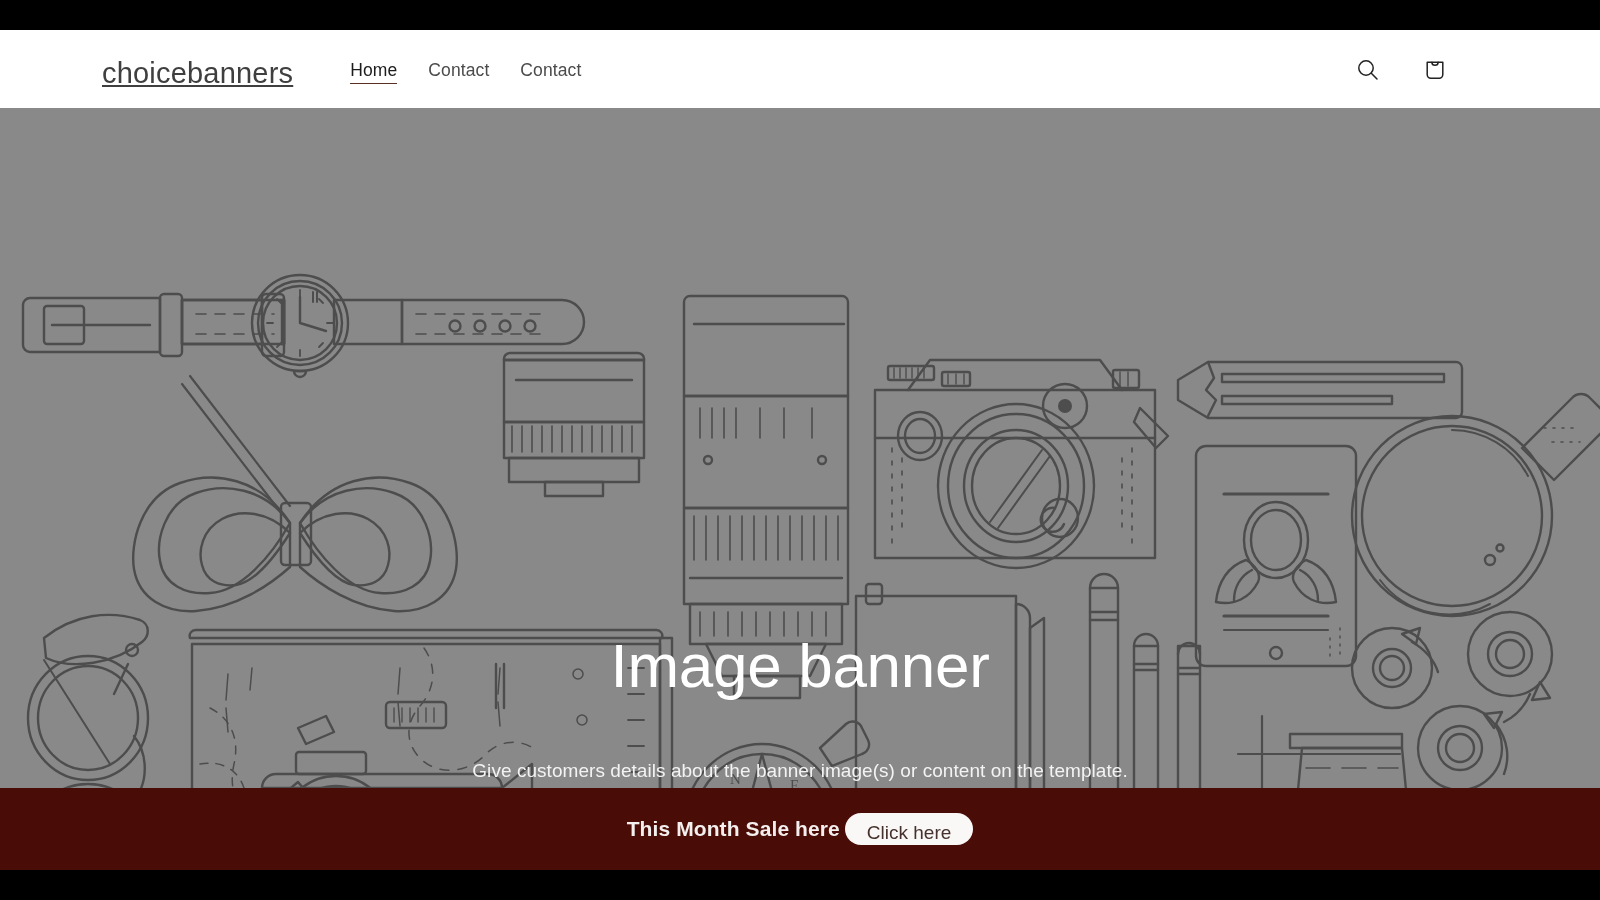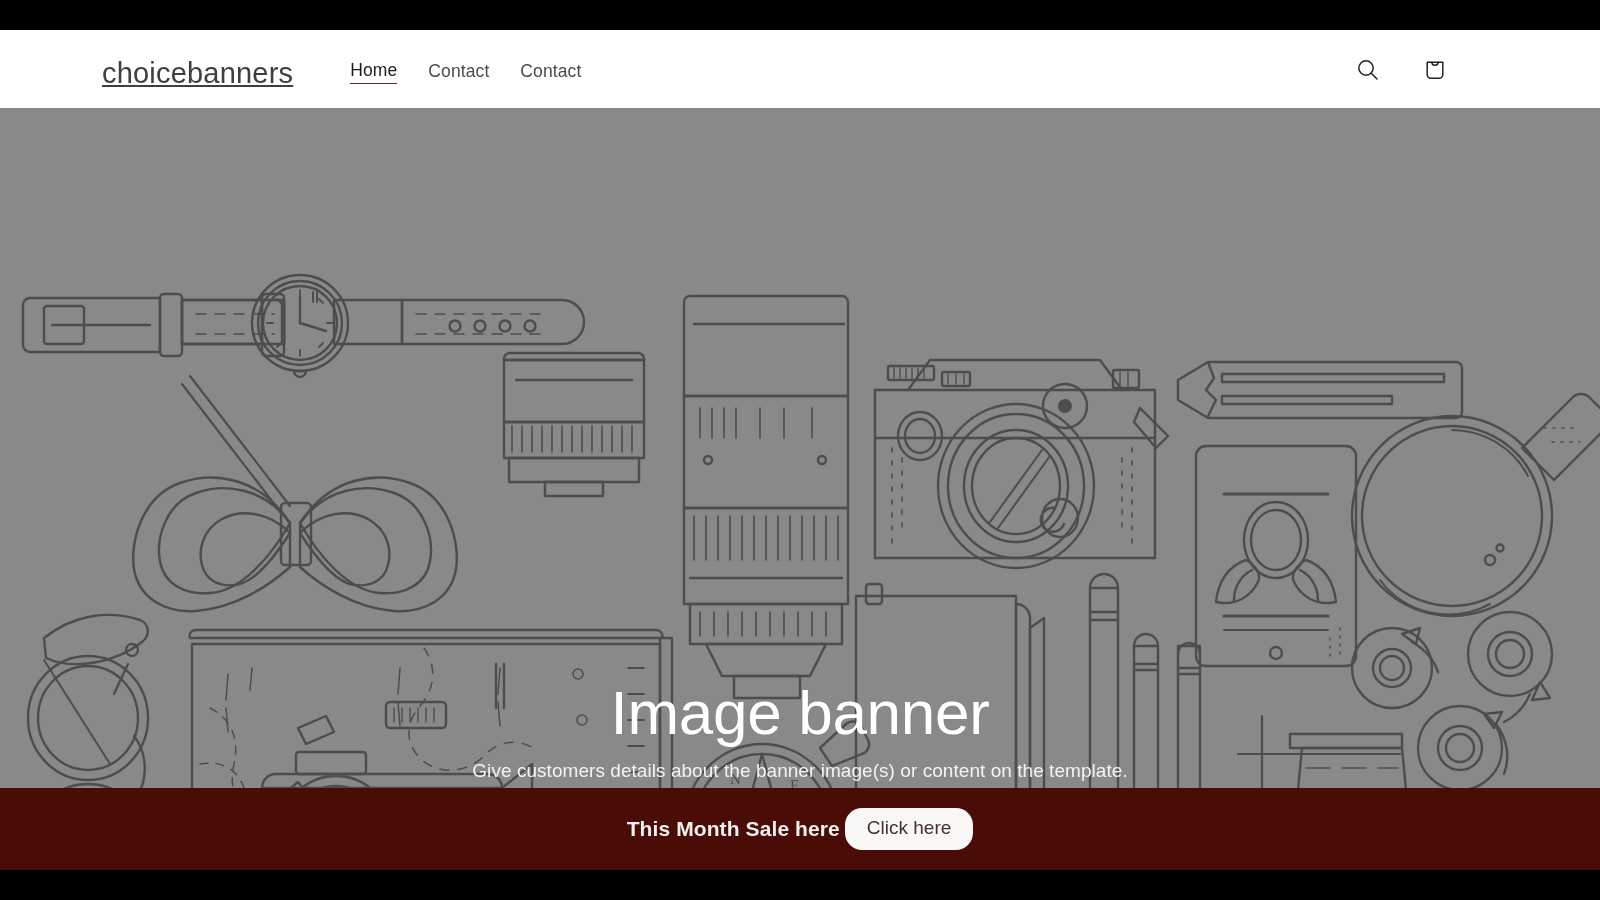--- a/index.html
+++ b/index.html
@@ -45,21 +45,21 @@
     font-size: 29px;
     font-weight: 400;
     letter-spacing: 0.2px;
     color: #3f3f3f;
     line-height: 1;
     margin-top: 2px;
   }
 
   .main-nav {
     display: flex;
-    align-items: flex-end;
+    align-items: flex-start;
     gap: 31px;
     margin-left: 57px;
     margin-top: 1px;
   }
 
   .nav-link {
     font-size: 17.5px;
     color: #4b4b4b;
     text-decoration: none;
     letter-spacing: 0.1px;
@@ -115,20 +115,21 @@
     left: 0;
     top: 0;
     width: 1600px;
     height: 680px;
     display: flex;
     flex-direction: column;
     align-items: center;
     justify-content: flex-end;
     padding-bottom: 6px;
     text-align: center;
+    gap: 47px;
   }
 
   .hero-title {
     font-size: 62px;
     font-weight: 400;
     color: #ffffff;
     line-height: 1.12;
     letter-spacing: -0.3px;
     text-shadow: 0 0 2px rgba(0,0,0,0.06);
   }
@@ -163,21 +164,21 @@
     letter-spacing: 0.1px;
   }
 
   .promo-button {
     background: #faf7f7;
     color: #45322c;
     border: none;
     border-radius: 17px;
     font-size: 19px;
     font-family: "Liberation Sans", sans-serif;
-    padding: 10px 22px 13px;
+    padding: 10px 22px 3px;
     cursor: pointer;
     line-height: 1;
   }
 
   
   .bottom-strip {
     position: absolute;
     left: 0;
     top: 870px;
     width: 1600px;

